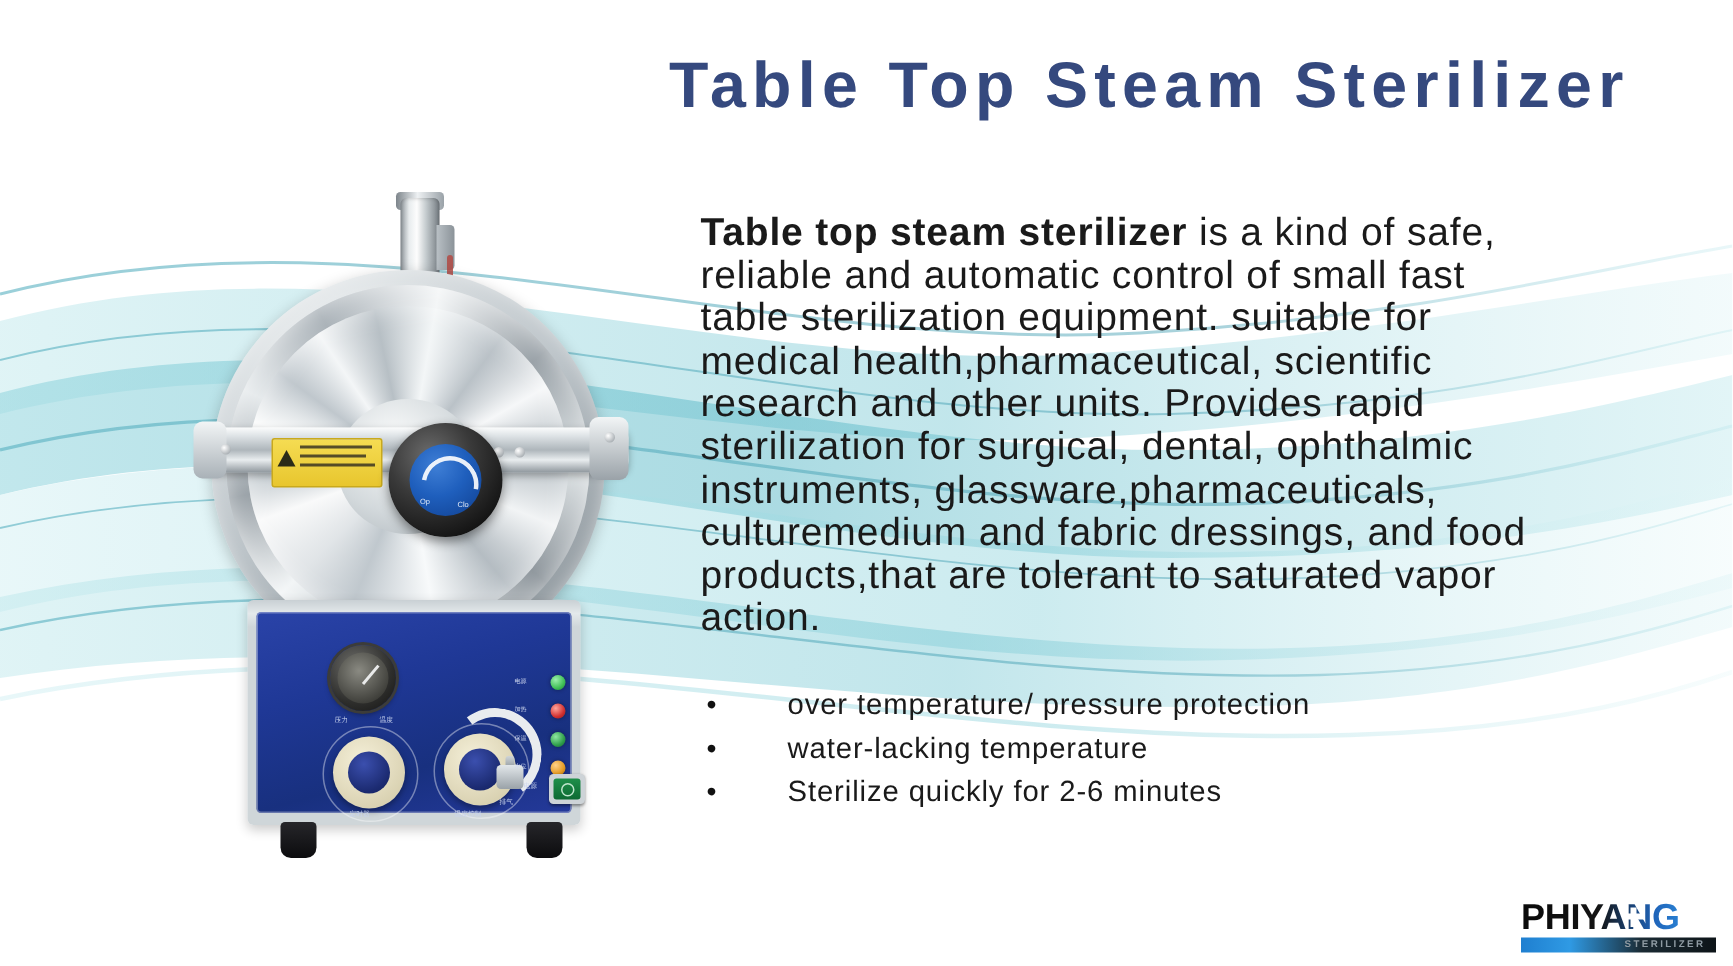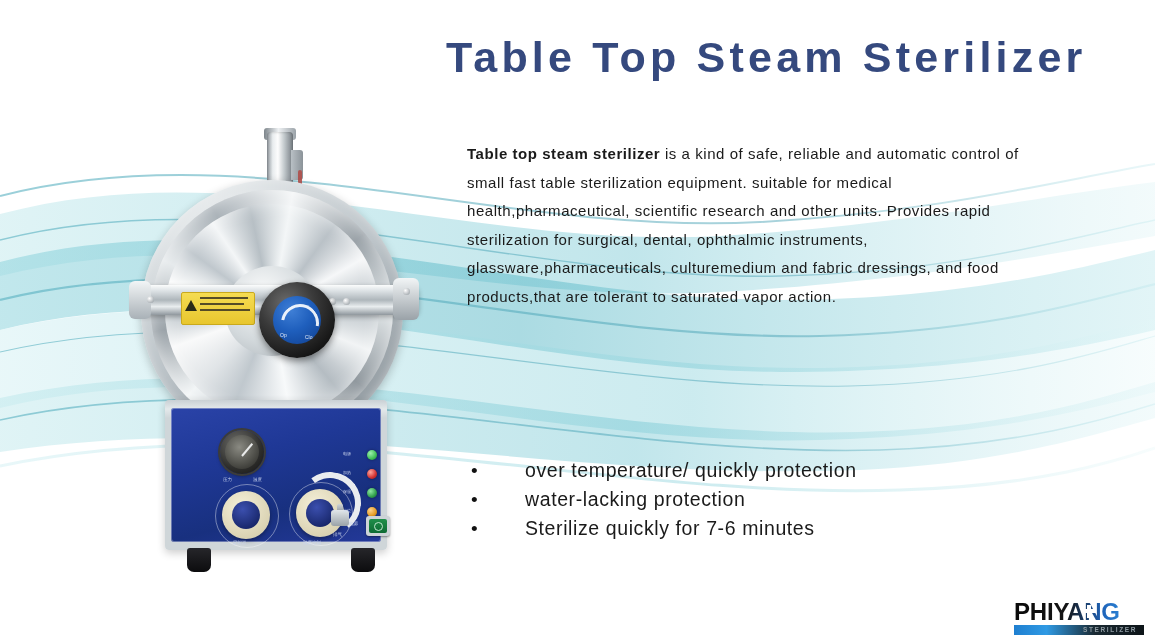--- a/index.html
+++ b/index.html
@@ -194,21 +194,21 @@
   #title{
     position:absolute;left:446px;top:36px;width:700px;
     color:#35497e;
     font-family:"Liberation Sans","DejaVu Sans",sans-serif;
     font-weight:bold;font-size:43px;letter-spacing:4.2px;
     line-height:1;white-space:nowrap;
     text-shadow:1px 1px 0 rgba(255,255,255,.8);
   }
   #body-copy{
     position:absolute;left:467px;top:140px;width:575px;
-    color:#1a1a1a;font-size:15px;line-height:28.6px;
+    color:#1a1a1a;font-size:26px;line-height:28.6px;
     letter-spacing:.55px;
     font-family:"Liberation Sans","DejaVu Sans",sans-serif;
   }
   #body-copy .lead{font-weight:bold;}
   #features-title{
     position:absolute;left:467px;top:428px;
     color:#111;font-weight:bold;font-size:20px;letter-spacing:1.1px;
   }
   #features{
     position:absolute;left:467px;top:456px;width:600px;
@@ -367,29 +367,29 @@
 
   <div id="title">Table Top Steam Sterilizer</div>
 
   <div id="body-copy">
     <span class="lead">Table top steam sterilizer</span><span> is a kind of safe, reliable and automatic control of small fast table sterilization equipment. suitable for medical health,pharmaceutical, scientific research and other units. Provides rapid sterilization for surgical, dental, ophthalmic instruments, glassware,pharmaceuticals, culturemedium and fabric dressings, and food products,that are tolerant to saturated vapor action.</span>
   </div>
 
   <ul id="features">
     <li>
       <span class="bullet">•</span>
-      <span>over temperature/ quickly protection</span>
+      <span>over temperature/ pressure protection</span>
     </li>
     <li>
       <span class="bullet">•</span>
-      <span>water-lacking protection</span>
+      <span>water-lacking temperature</span>
     </li>
     <li>
       <span class="bullet">•</span>
-      <span>Sterilize quickly for 7-6 minutes</span>
+      <span>Sterilize quickly for 2-6 minutes</span>
     </li>
   </ul>
 
   <div id="logo">
     <div id="logo-word">PHIYANG</div>
     <div id="logo-cross-v"></div>
     <div id="logo-cross-h"></div>
     <div id="logo-bar"></div>
     <div id="logo-sub">STERILIZER</div>
   </div>

